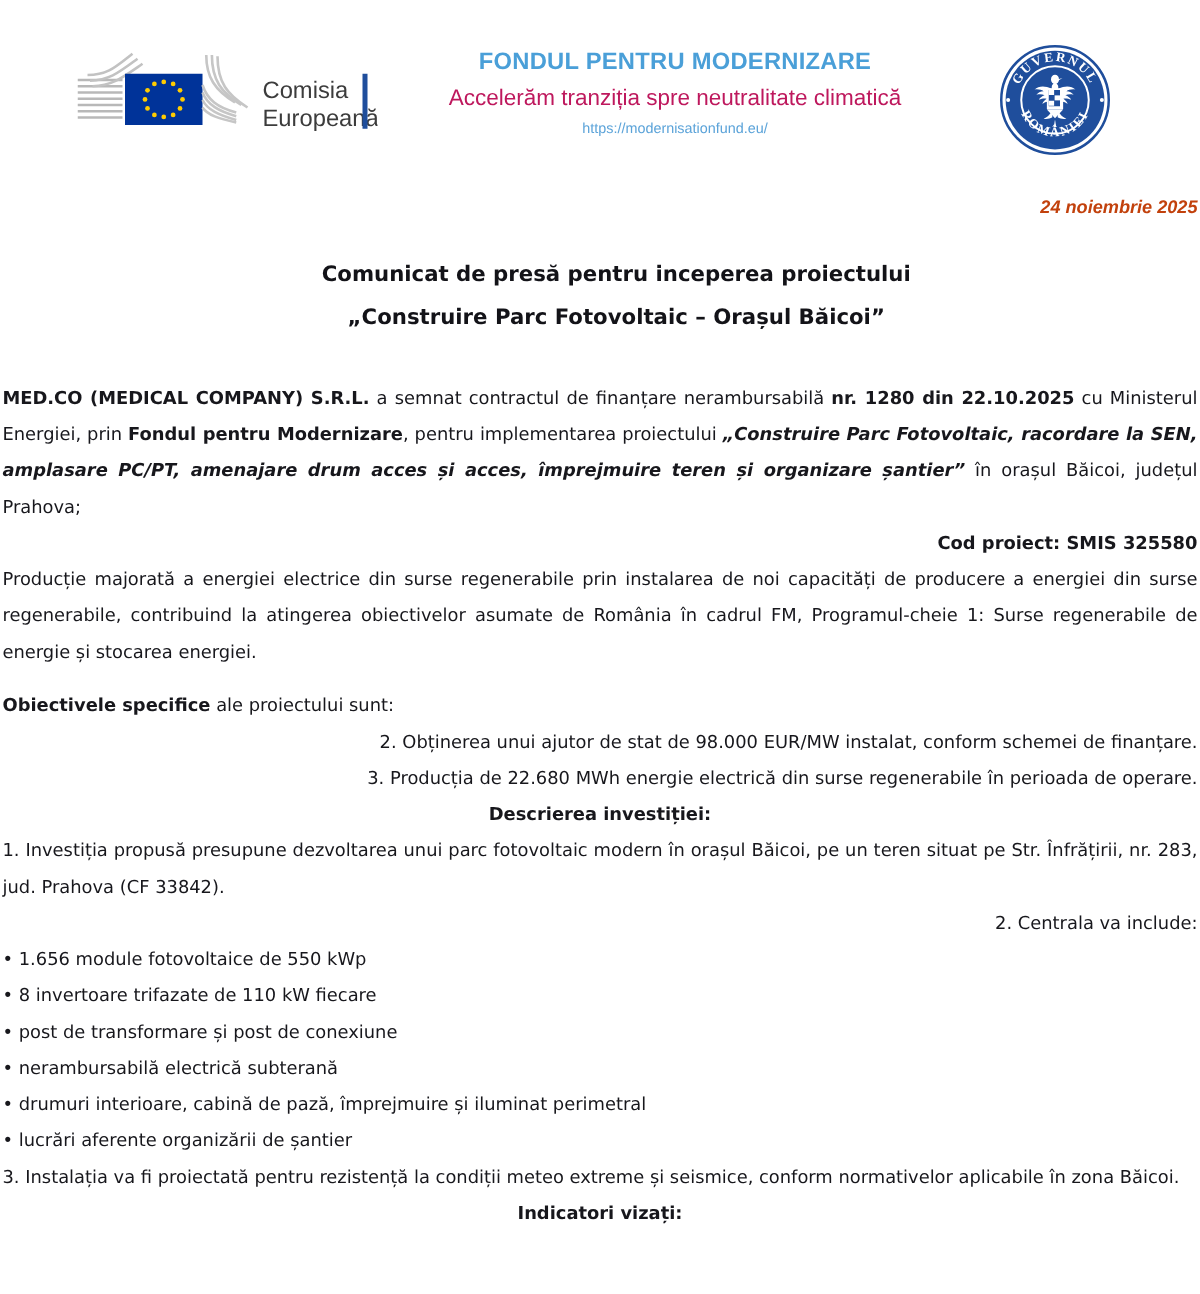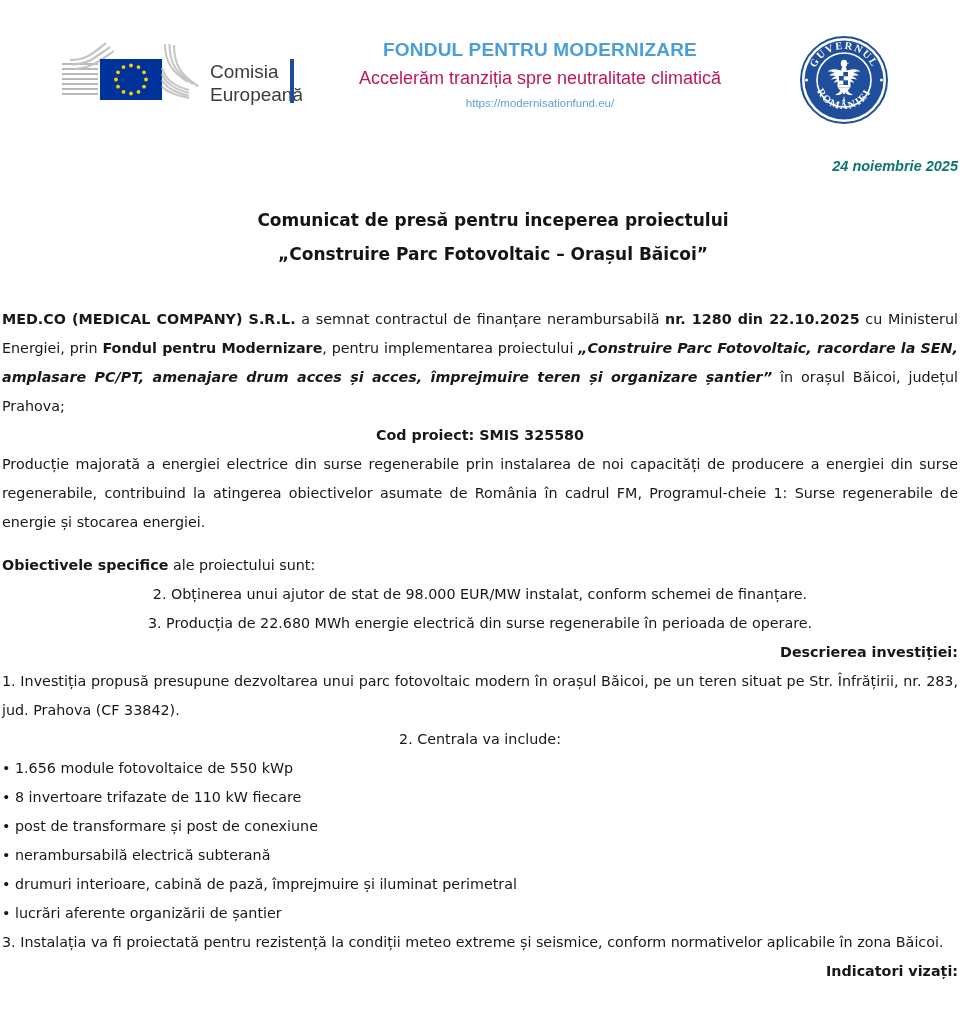--- a/index.html
+++ b/index.html
@@ -83,21 +83,21 @@
 
   
   .doc-date {
     position: absolute;
     right: 2px;
     top: 158px;
     font-family: "Liberation Sans", sans-serif;
     font-weight: bold;
     font-style: italic;
     font-size: 14.5px;
-    color: #0f766e;
+    color: #c2410c;
   }
 
   
   .titles {
     position: absolute;
     left: 0;
     top: 203px;
     width: 960px;
     text-align: center;
   }
@@ -124,28 +124,28 @@
     text-align: justify;
     margin: 0;
   }
   .para.sp-before { margin-top: 14px; }
   .b { font-weight: bold; }
   .bi { font-weight: bold; font-style: italic; }
   .list-line {
     text-align: justify;
     margin: 0;
   }
-  .list-line.last-line { text-align: center; }
+  .list-line.last-line { text-align: right; }
   .bullet-line {
     text-align: left;
     margin: 0;
   }
   .heading-line {
     font-weight: bold;
-    text-align: right;
+    text-align: center;
     margin: 0;
   }
 </style>
 </head>
 <body>
 
 <div class="page">
 
   <div class="header">
 

